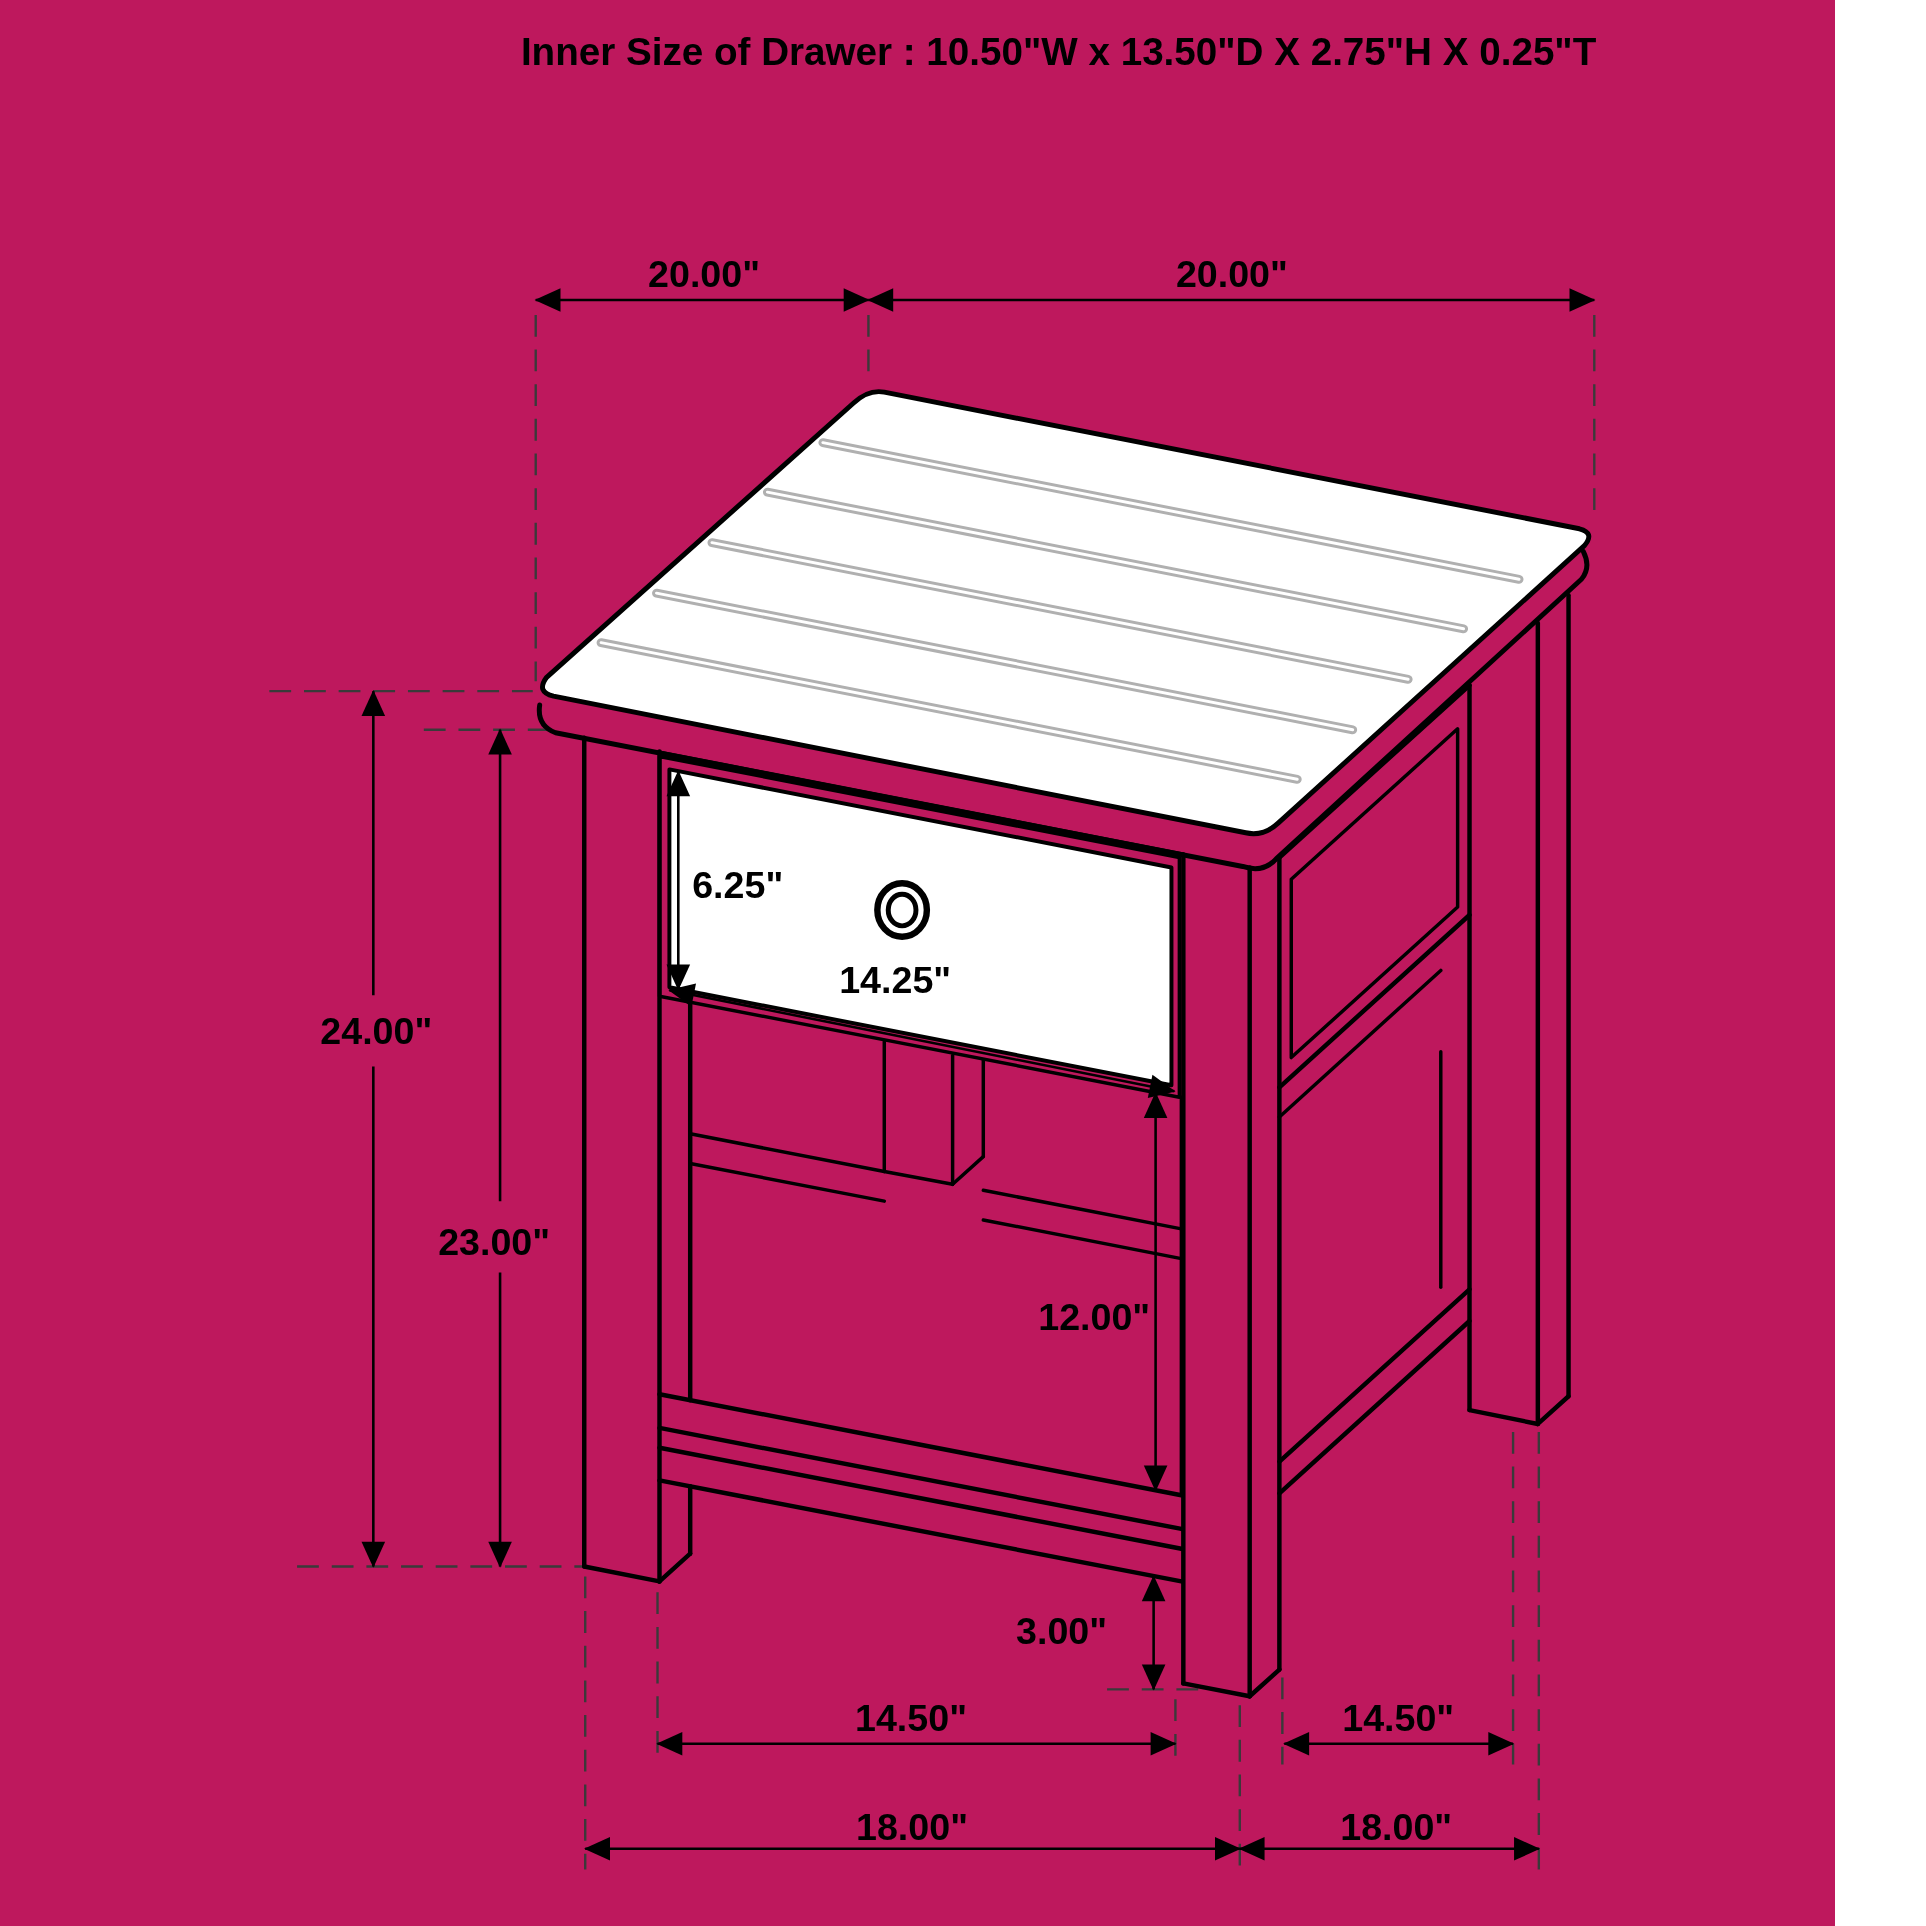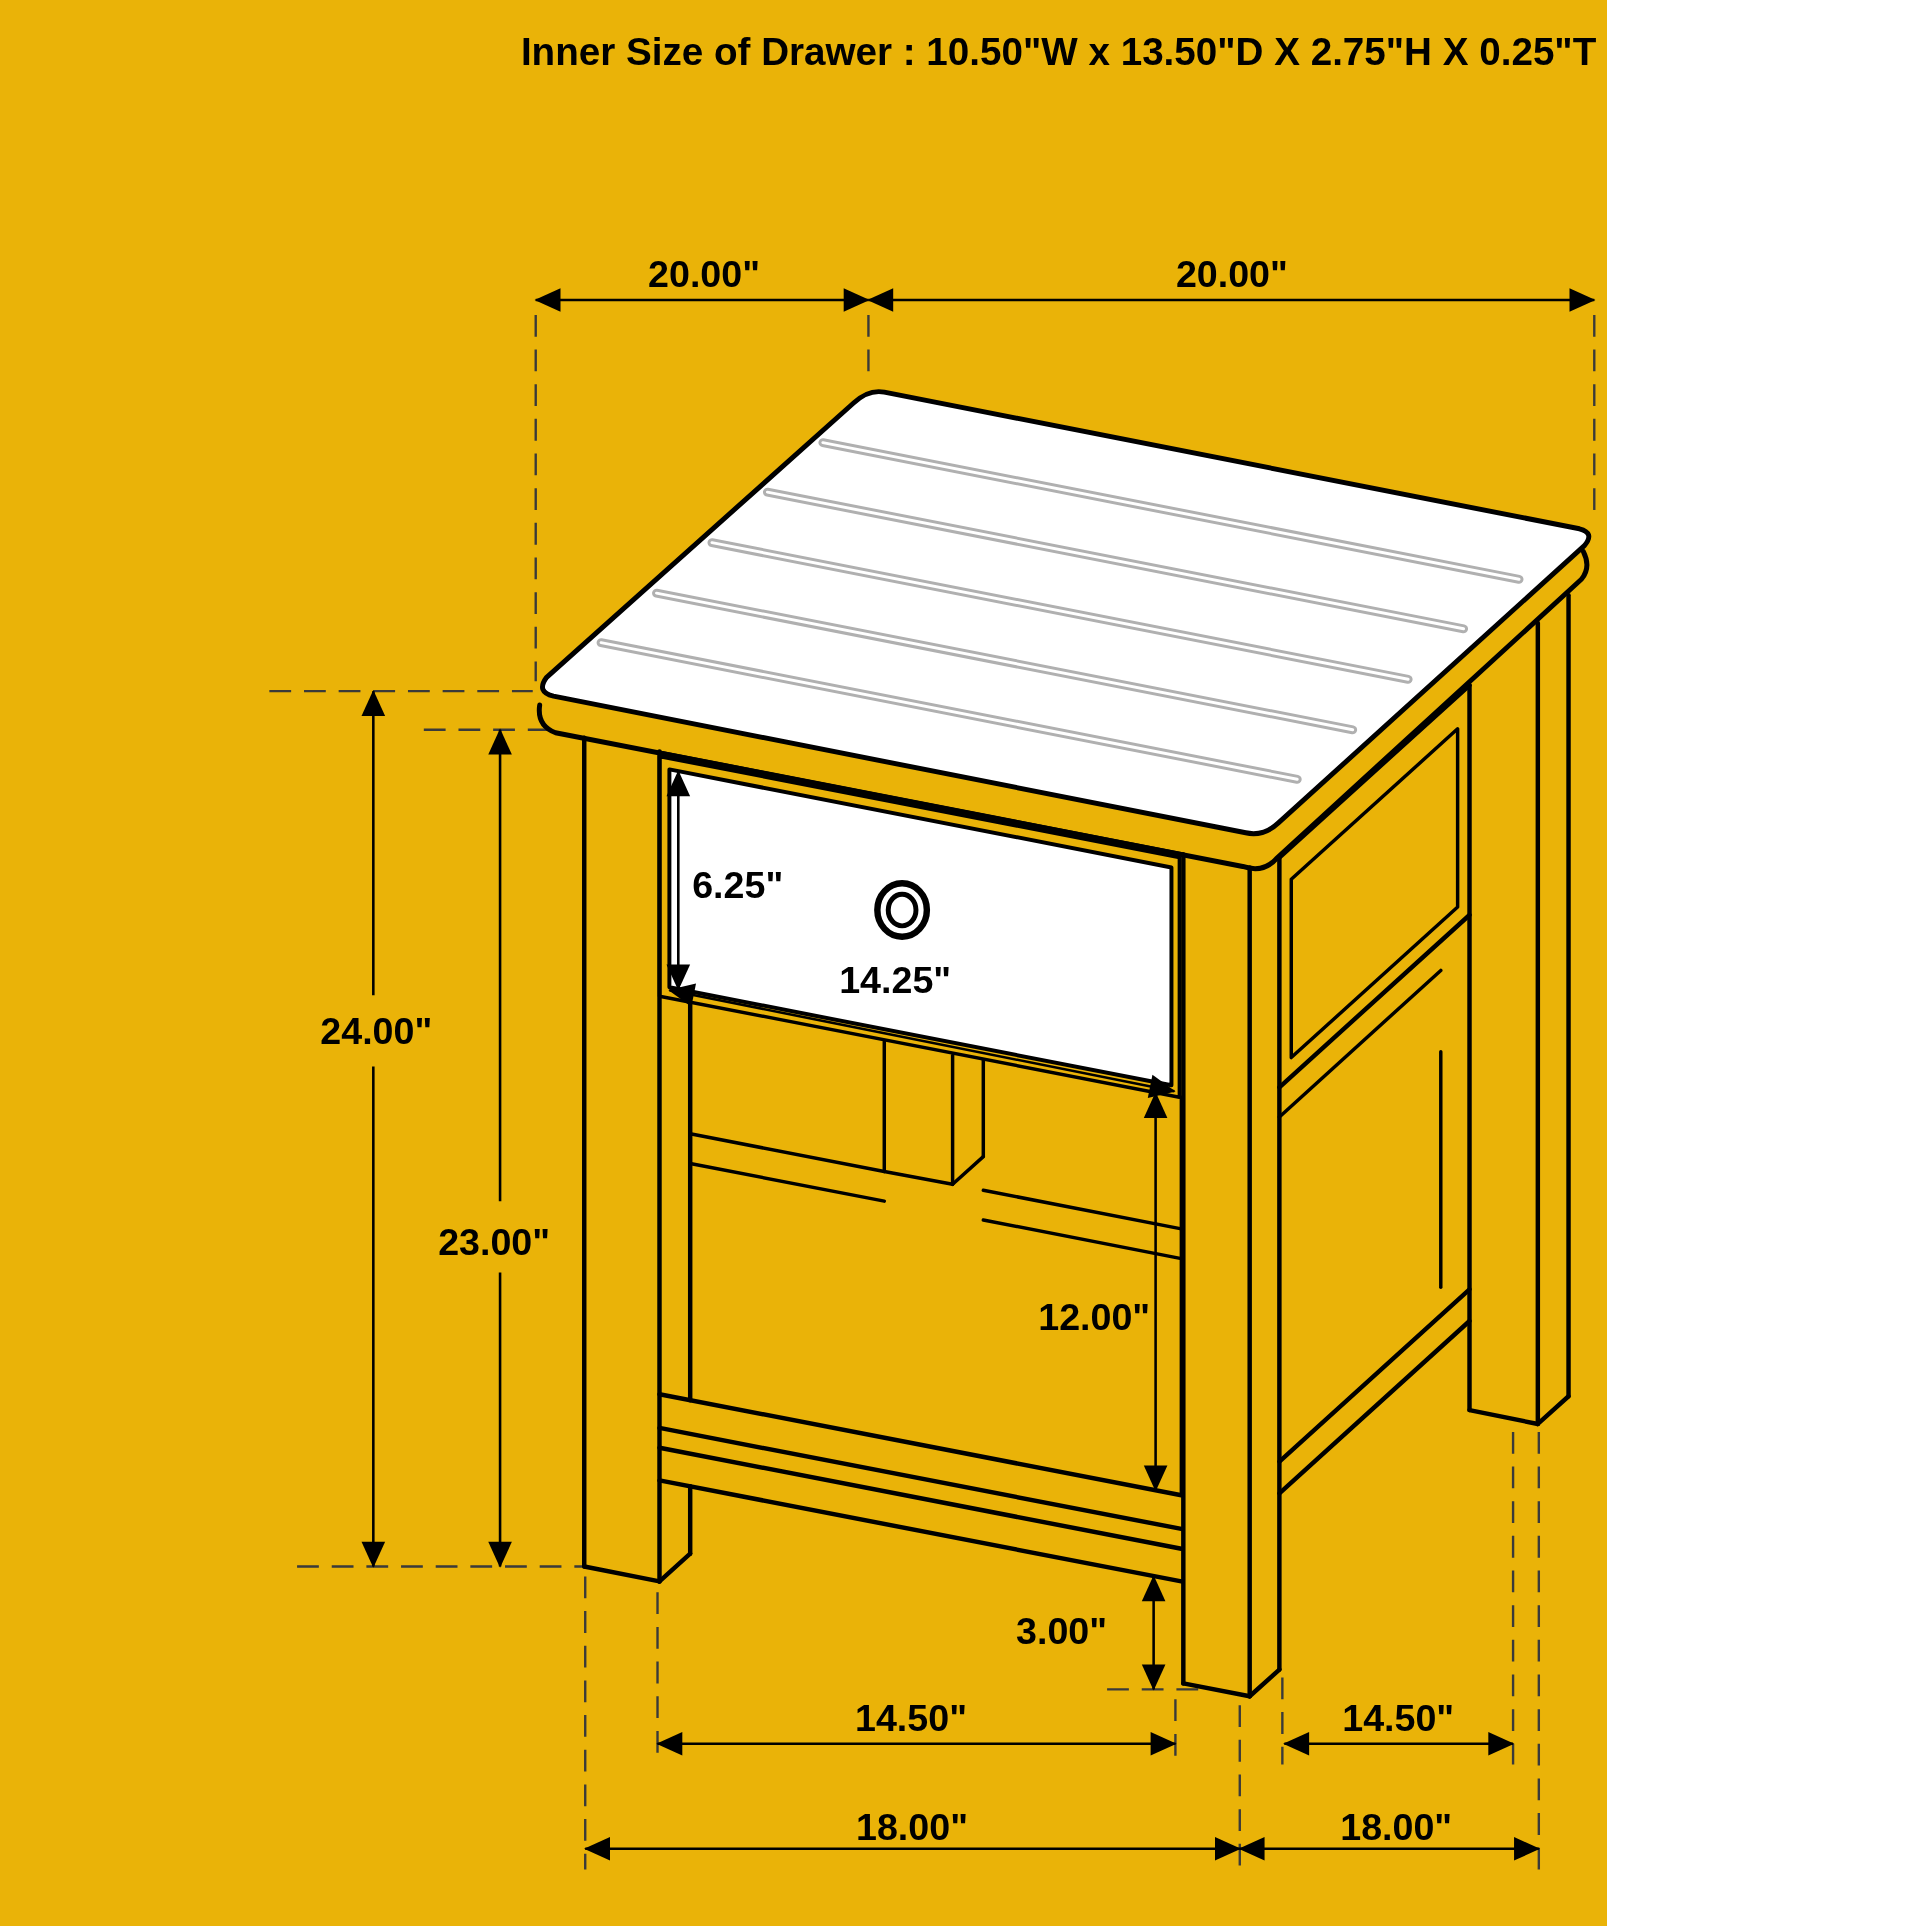--- a/index.html
+++ b/index.html
@@ -1,16 +1,16 @@
 <!DOCTYPE html>
 <html><head>
 <meta charset="utf-8">
 <style>
   html,body{margin:0;padding:0;background:#ffffff;}
-  #stage{width:1607px;height:1927px;position:relative;background:#eab308;font-family:"Liberation Sans",sans-serif;}
+  #stage{width:1835px;height:1927px;position:relative;background:#be185d;font-family:"Liberation Sans",sans-serif;}
   svg{display:block;}
   .outline{stroke:#000;stroke-width:5;fill:none;stroke-linejoin:round;stroke-linecap:round;}
   .edge{stroke:#000;stroke-width:4.5;fill:none;stroke-linejoin:round;stroke-linecap:round;}
   .detail{stroke:#000;stroke-width:3.5;fill:none;stroke-linejoin:round;stroke-linecap:round;}
   .panel{stroke:#000;stroke-width:4;fill:#ffffff;stroke-linejoin:round;}
   .stripe{stroke:#b0b0b0;stroke-width:9;fill:none;stroke-linecap:round;}
   .stripecore{stroke:#ffffff;stroke-width:3;fill:none;stroke-linecap:round;}
   .dim{stroke:#000;stroke-width:2.6;fill:none;}
   .ext{stroke:#3a3a3a;stroke-width:2.4;fill:none;stroke-dasharray:22 13;}
   .dimlabel{font-family:"Liberation Sans",sans-serif;font-size:38px;font-weight:bold;fill:#000;text-anchor:middle;}

